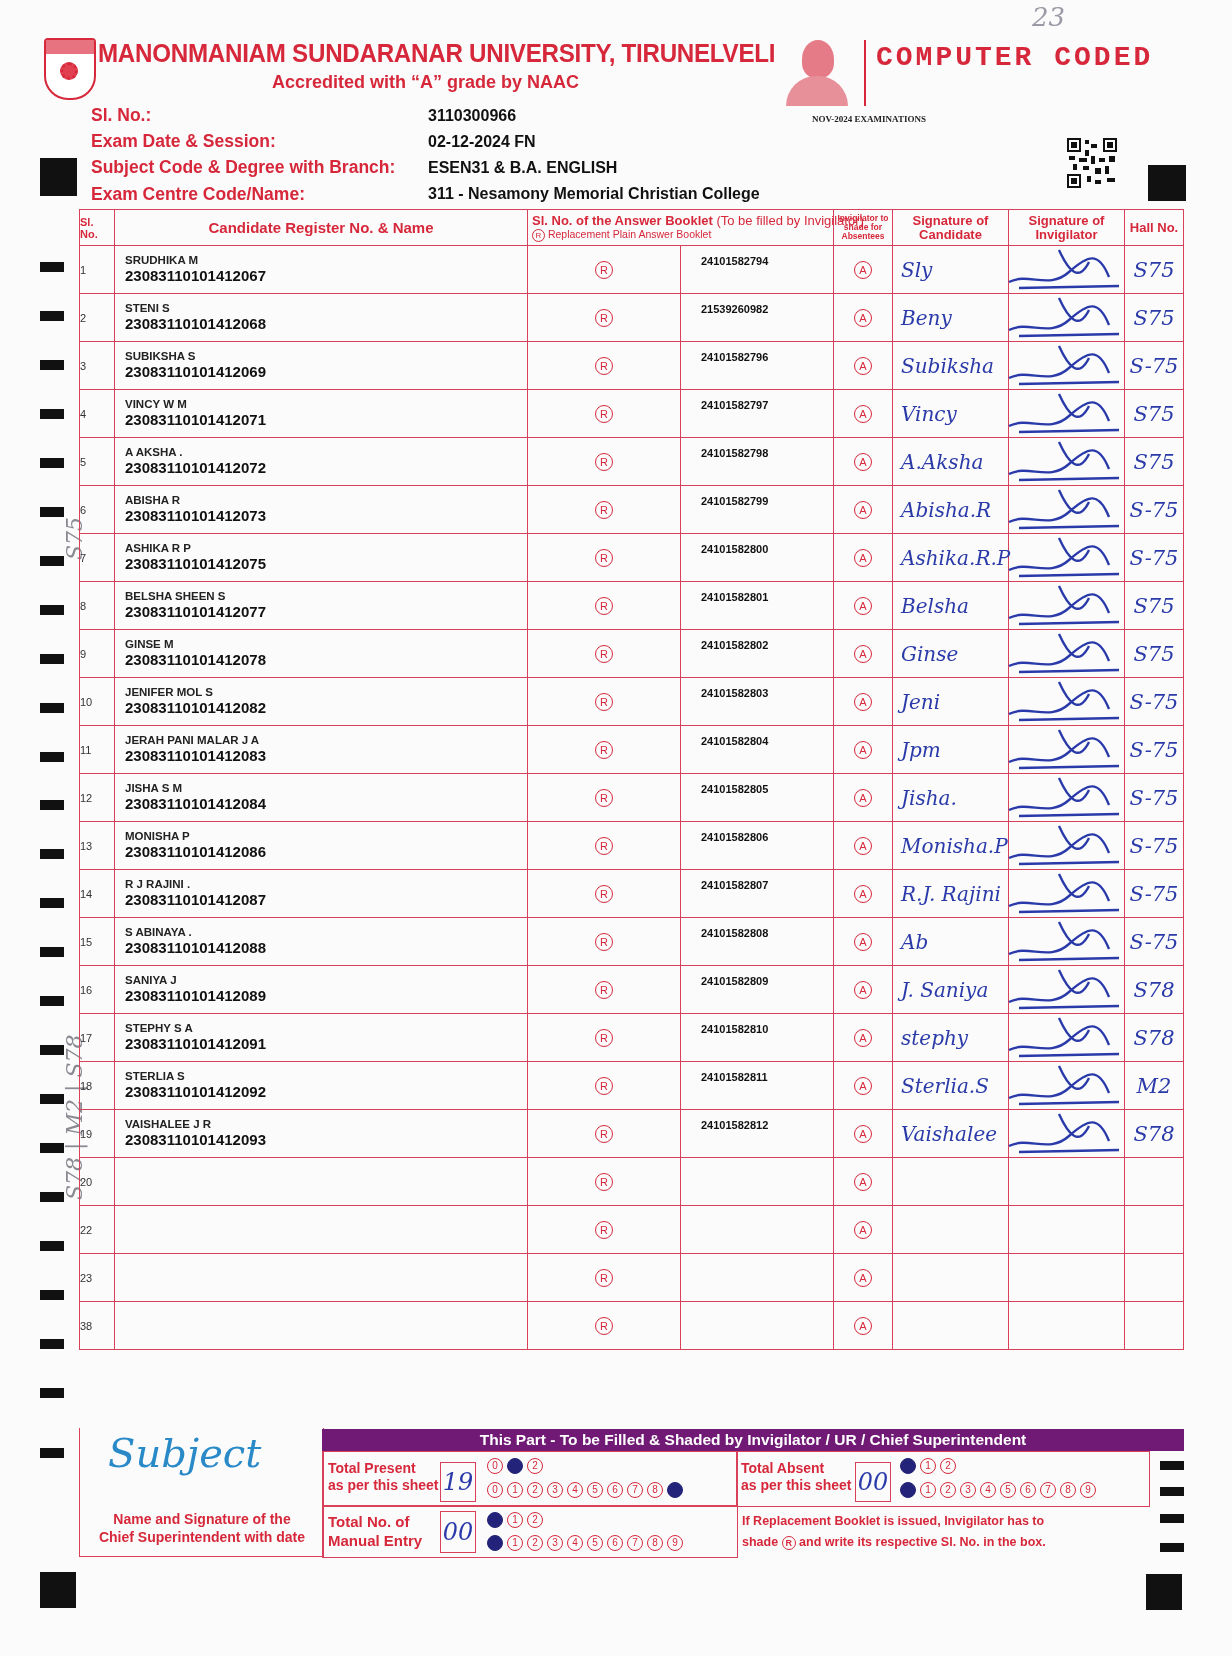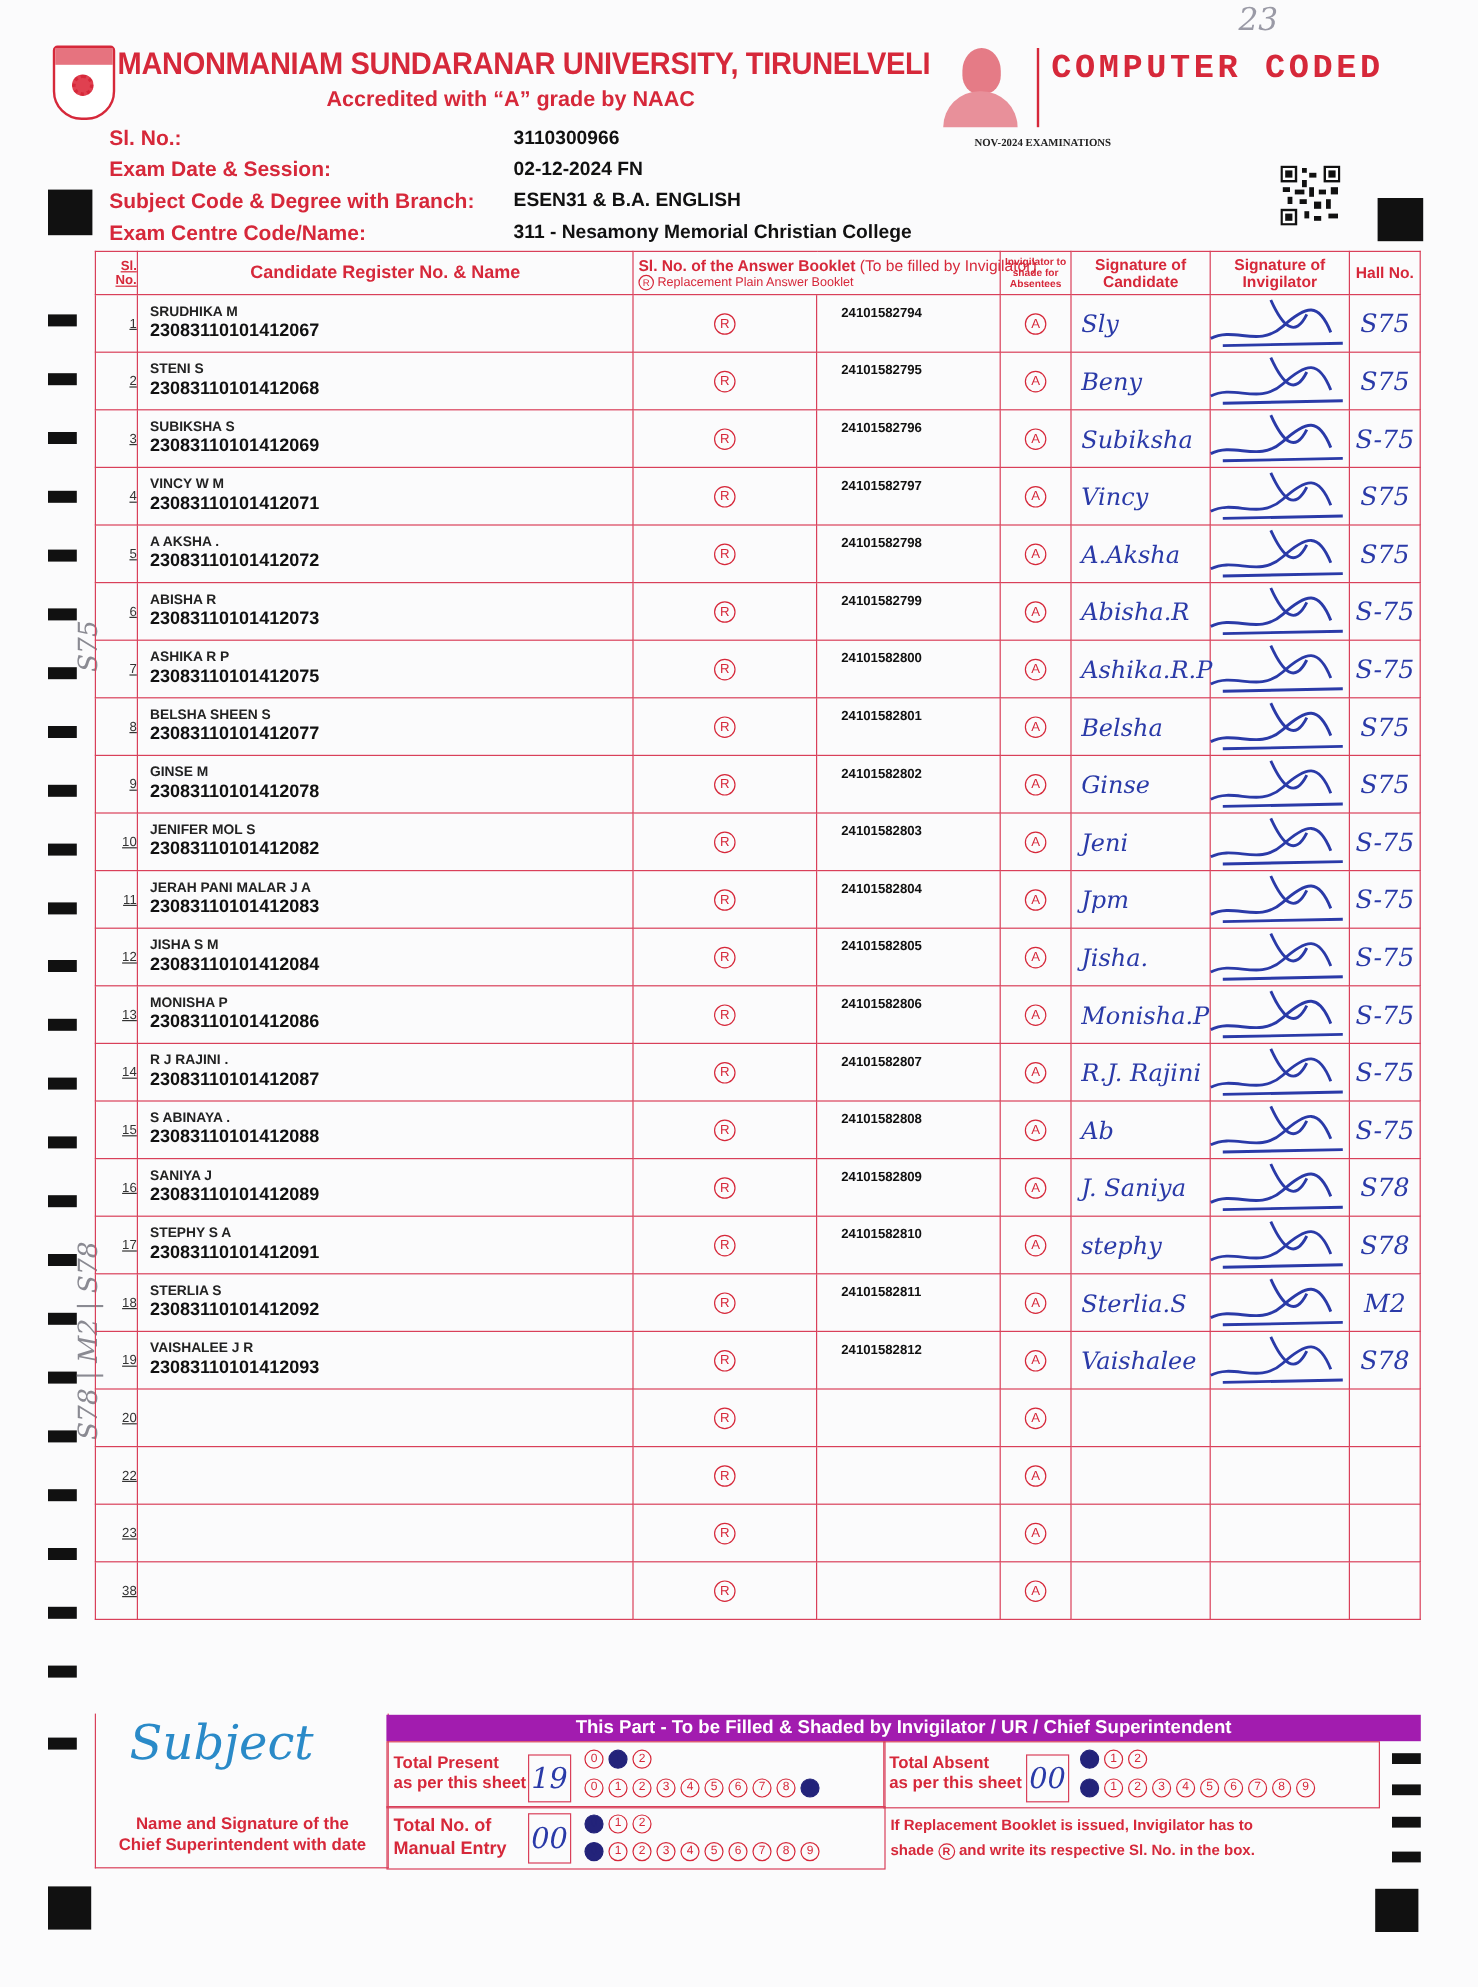--- a/index.html
+++ b/index.html
@@ -18,38 +18,38 @@
   .vbar { position:absolute; left:864px; top:40px; width:2px; height:66px; background:#d6283a; }
   .sheet-title { position:absolute; left:876px; top:42px; font-family:Liberation Mono, monospace; font-weight:bold; color:#d6283a; font-size:28px; line-height:32px; letter-spacing:1px; }
   .exams { position:absolute; left:812px; top:114px; font-size:9px; font-weight:bold; color:#222;font-family:Liberation Serif, serif; }
   .qr { position:absolute; left:1067px; top:138px; width:50px; height:50px; }
   .info-label { position:absolute; left:91px; font-size:17.5px; font-weight:bold; color:#d6283a; white-space:nowrap;text-align:center; }
   .info-val { position:absolute; left:428px; font-size:16px; font-weight:bold; color:#111; white-space:nowrap; }
   table.grid { position:absolute; left:79px; top:209px; width:1105px; border-collapse:collapse; table-layout:fixed; }
   table.grid td, table.grid th { border:1.5px solid #d9405a; padding:0; }
   table.grid th { height:35px; color:#d6283a; font-weight:bold; }
   table.grid td { height:47px; vertical-align:middle; }
-  .c-sl { width:34px; text-align:right; font-size:11px; color:#333;text-decoration:underline; }
+  .c-sl { width:34px; text-align:left; font-size:11px; color:#333; }
   .c-name { width:412px; padding-left:10px !important; }
   .c-r { width:58px; text-align:center; }
   .c-book { width:248px; vertical-align:top !important; }
   .c-abs { width:58px; text-align:center; }
   .c-sigc { width:115px; }
   .c-sigi { width:115px; }
   .c-hall { width:58px; }
   .nm { font-size:11.5px; font-weight:bold; color:#222; line-height:13px; }
   .reg { font-size:15px; font-weight:bold; color:#111; line-height:18px; }
   .bk { font-size:11px; font-weight:bold; color:#111; padding:9px 0 0 20px; }
   .circ { display:inline-block; width:16px; height:16px; border:1.3px solid #d6283a; border-radius:50%; color:#d6283a; font-size:11px; line-height:16px; text-align:center; box-sizing:content-box; }
   .hand { font-family:"DejaVu Serif", serif; font-style:italic; color:#2a3aa8; }
   .sigc { font-size:20px; padding-left:8px; white-space:nowrap; overflow:visible; }
   .sigi { position:relative; height:47px; overflow:visible; }
   .sigi svg { position:absolute; left:-10px; top:-4px; }
   .hall { font-size:21px; text-align:center; }
-  .footer-banner { position:absolute; left:322px; top:1429px; width:862px; height:22px; background:#a21caf; color:#fff; font-weight:bold; font-size:15.5px; text-align:center; line-height:22px; }
+  .footer-banner { position:absolute; left:322px; top:1429px; width:862px; height:22px; background:#701a75; color:#fff; font-weight:bold; font-size:15.5px; text-align:center; line-height:22px; }
   .fbox { position:absolute; border:1.5px solid #d9405a; }
   .flabel { position:absolute; color:#d6283a; font-weight:bold; font-size:14px; line-height:17px; }
   .handbox { position:absolute; width:34px; height:38px; border:1.3px solid #d9405a; font-size:24px; text-align:center; line-height:38px; }
   .bubrow { position:absolute; display:flex; gap:4px; }
   .bub { width:14px; height:14px; border:1.2px solid #d6283a; border-radius:50%; color:#d6283a; font-size:10px; line-height:14px; text-align:center; }
   .bub.filled { background:#23237a; border-color:#23237a; color:#23237a; }
   .note { position:absolute; left:742px; color:#d6283a; font-weight:bold; font-size:12.5px; }
   .margin-note { position:absolute; font-family:"DejaVu Serif", serif; font-style:italic; color:#8a8a92; transform:rotate(-90deg); transform-origin:left top; white-space:nowrap; }
 </style>
 </head>
@@ -189,21 +189,21 @@
         </td>
       </tr>
       <tr>
         <td class="c-sl">2</td>
         <td class="c-name">
           <div class="nm">STENI S</div>
           <div class="reg">23083110101412068</div>
         </td>
         <td class="c-r"><span class="circ">R</span></td>
         <td class="c-book">
-          <div class="bk">24101582795</div>
+          <div class="bk">21539260982</div>
         </td>
         <td class="c-abs"><span class="circ">A</span></td>
         <td class="c-sigc">
           <div class="hand sigc">Beny</div>
         </td>
         <td class="c-sigi">
           <div class="sigi">
             <svg width="130" height="56" viewBox="0 0 130 56">
               <path d="M10 40 C30 30, 50 48, 70 30 S 100 10, 110 35 M20 46 L120 44 M60 8 C70 30, 80 40, 90 20" stroke="#2a3aa8" stroke-width="2.4" fill="none"></path>
             </svg>

